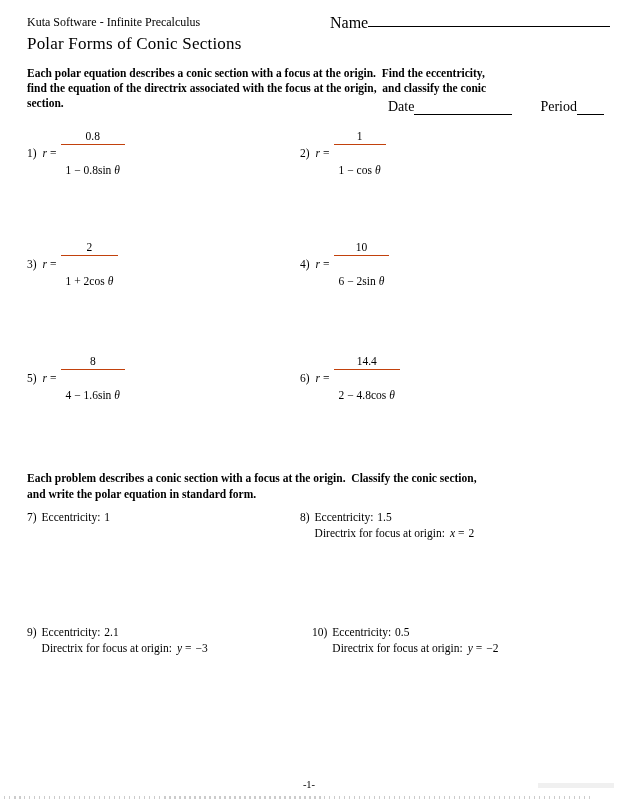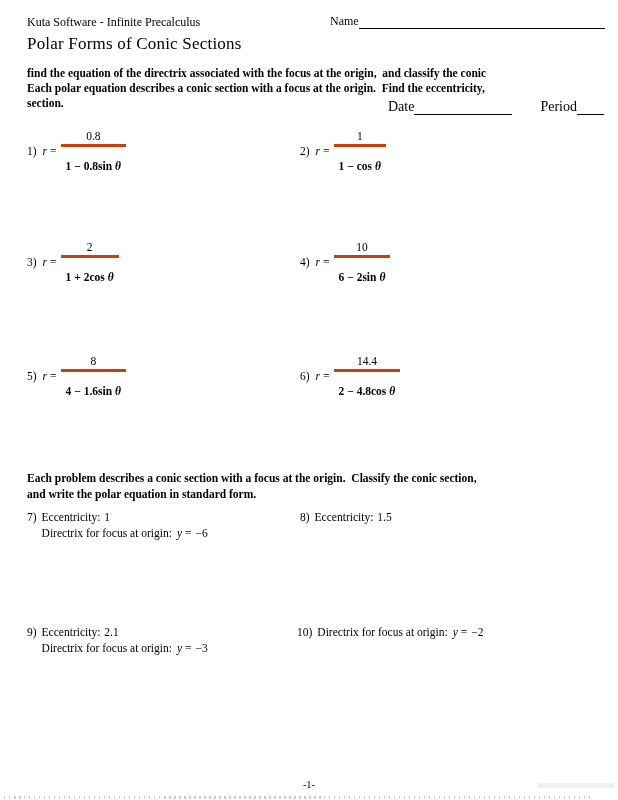--- a/index.html
+++ b/index.html
@@ -6,60 +6,60 @@
   html,body { background:#ffffff; }
   body {
     width:618px; height:800px; position:relative;
     font-family:"Liberation Serif","DejaVu Serif",serif;
     color:#000; font-size:11.5px;
   }
   .abs { position:absolute; }
 
   
   .brand { left:27px; top:15px; font-size:12px; }
-  .name-row { left:330px; top:14px; width:280px; display:flex; align-items:flex-end; font-size:12px; }
+  .name-row { left:330px; top:14px; width:280px; display:flex; font-size:16px; }
   .title { left:27px; top:34px; font-size:17px; letter-spacing:0.2px; }
   .date-row { left:388px; top:57px; display:flex; align-items:flex-end; font-size:14px; }
   .blank { display:inline-block; border-bottom:1px solid #000; height:13px; }
   .blank-name { width:246px; }
   .blank-date { width:98px; }
   .blank-period { width:27px; }
   .period-label { margin-left:28px;margin-top:42px; }
 
   
   .instr { left:27px; top:66px; font-weight:bold; font-size:11.5px; line-height:15px; }
   .instr div { white-space:pre-wrap; }
   .instr2 { top:470px; line-height:16px; }
 
   
   .eq-problem { display:flex; align-items:center; }
   .pnum { margin-right:6px; }
   .mvar { font-style:italic; font-family:"Liberation Serif","DejaVu Serif",serif; }
   .meq { margin:0 4px 0 3px; }
   .frac { display:inline-flex; flex-direction:column; align-items:center;justify-content:flex-end; }
   .fnum { line-height:14px; padding:0 5px 1px 5px; text-align:center; }
-  .fden { line-height:14px; border-top:3px solid #c2410c; padding:12px 5px 0 5px; white-space:nowrap;font-weight:bold; }
+  .fden { line-height:14px; border-top:1px solid #c2410c; padding:18px 5px 0 5px; white-space:nowrap; }
   .ftheta { font-style:italic; margin-left:3px; }
 
   .pos-p1 { left:27px;  top:129px; }
   .pos-p2 { left:300px; top:129px; }
   .pos-p3 { left:27px;  top:240px; }
   .pos-p4 { left:300px; top:240px; }
   .pos-p5 { left:27px;  top:354px; }
   .pos-p6 { left:300px; top:354px; }
 
   
   .cl-problem { display:flex; align-items:flex-start; line-height:16px; }
   .cl-problem .pnum { margin-right:5px; }
   .cl-line .val { margin-left:4px; }
   .cl-line .mvar { margin-left:5px; }
   .pos-p7  { left:27px;  top:509px; }
   .pos-p8  { left:300px; top:509px; }
   .pos-p9  { left:27px;  top:624px; }
-  .pos-p10 { left:297px; top:624px;justify-content:flex-end; }
+  .pos-p10 { left:312px; top:624px;justify-content:flex-end; }
 
   
   .footer { left:0; top:779px; width:618px; text-align:center; font-size:10.5px; }
 
   
   .clipped-line {
     left:4px; top:796px; width:586px; height:3px; opacity:0.45;
     background:repeating-linear-gradient(90deg, rgba(0,0,0,0.45) 0 1.5px, transparent 1.5px 5px);
   }
   .faint-watermark { left:538px; top:783px; width:76px; height:5px; background:rgba(0,0,0,0.06); }
@@ -77,22 +77,22 @@
 <div class="abs title">Polar Forms of Conic Sections</div>
 
 <div class="abs date-row">
   <span>Date</span>
     <span class="blank blank-date"></span>
     <span class="period-label">Period</span>
     <span class="blank blank-period"></span>
 </div>
 
 <div class="abs instr">
+  <div>Each polar equation describes a conic section with a focus at the origin.  Find the eccentricity,</div>
   <div>find the equation of the directrix associated with the focus at the origin,  and classify the conic</div>
-  <div>Each polar equation describes a conic section with a focus at the origin.  Find the eccentricity,</div>
   <div>section.</div>
 </div>
 
 <div class="abs eq-problem pos-p1">
   <span class="pnum">1)</span>
   <span class="mvar">r</span>
   <span class="meq">=</span>
   <span class="frac">
     <span class="fnum">0.8</span>
     <span class="fden"><span>1 − 0.8sin</span><span class="ftheta">θ</span></span>
@@ -151,41 +151,42 @@
 
 <div class="abs instr instr2">
   <div>Each problem describes a conic section with a focus at the origin.  Classify the conic section,</div>
   <div>and write the polar equation in standard form.</div>
 </div>
 
 <div class="abs cl-problem pos-p7">
   <span class="pnum">7)</span>
   <div class="cl-body">
     <div class="cl-line"><span>Eccentricity:</span><span class="val">1</span></div>
-    <div class="cl-line"><span>Directrix for focus at origin:</span><span class="mvar">y</span><span class="meq">=</span><span>−6</span></div>
   </div>
 </div>
 
 <div class="abs cl-problem pos-p8">
   <span class="pnum">8)</span>
   <div class="cl-body">
     <div class="cl-line"><span>Eccentricity:</span><span class="val">1.5</span></div>
+    <div class="cl-line"><span>Directrix for focus at origin:</span><span class="mvar">x</span><span class="meq">=</span><span>2</span></div>
   </div>
 </div>
 
 <div class="abs cl-problem pos-p9">
   <span class="pnum">9)</span>
   <div class="cl-body">
     <div class="cl-line"><span>Eccentricity:</span><span class="val">2.1</span></div>
     <div class="cl-line"><span>Directrix for focus at origin:</span><span class="mvar">y</span><span class="meq">=</span><span>−3</span></div>
   </div>
 </div>
 
 <div class="abs cl-problem pos-p10">
   <span class="pnum">10)</span>
   <div class="cl-body">
+    <div class="cl-line"><span>Eccentricity:</span><span class="val">0.5</span></div>
     <div class="cl-line"><span>Directrix for focus at origin:</span><span class="mvar">y</span><span class="meq">=</span><span>−2</span></div>
   </div>
 </div>
 
 <div class="abs footer">-1-</div>
 <div class="abs faint-watermark"></div>
 <div class="abs clipped-line"></div>
 
 </body></html>

